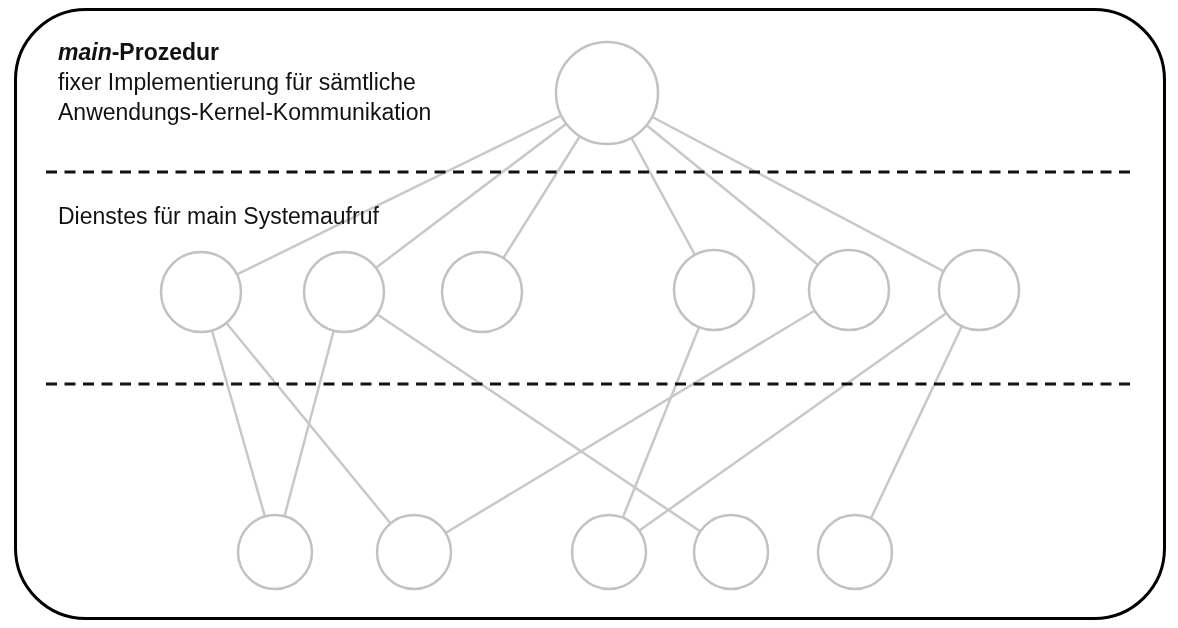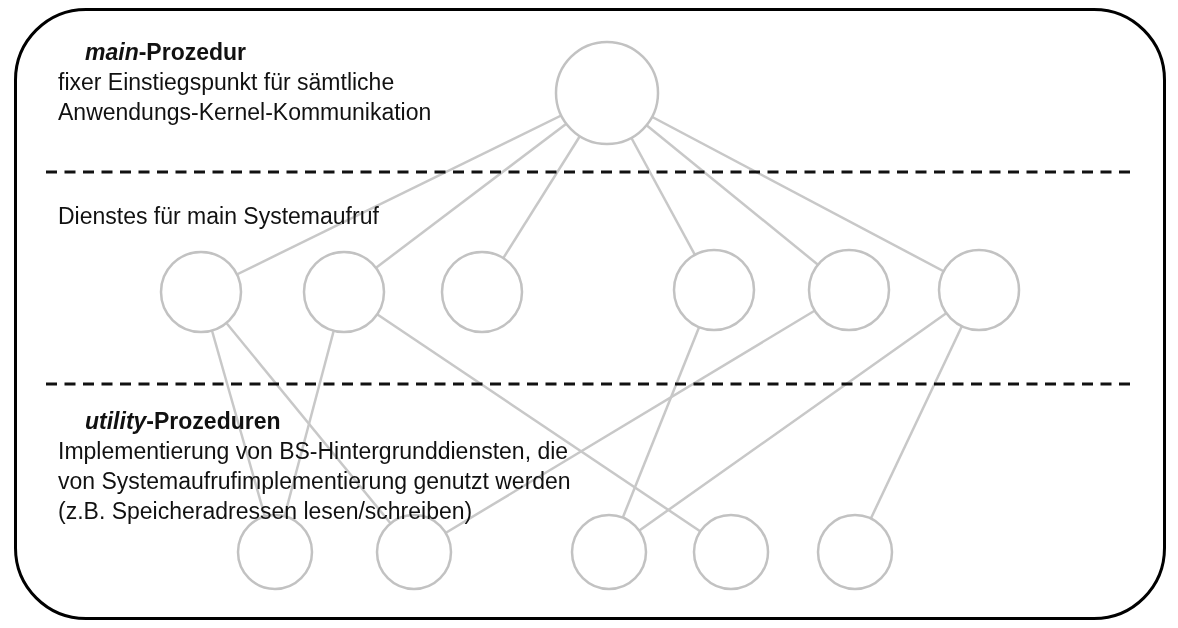--- a/index.html
+++ b/index.html
@@ -34,21 +34,20 @@
   .section-label {
     position: absolute;
     left: 58px;
     color: #111111;
     font-size: 23px;
     line-height: 30px;
     white-space: nowrap;
   }
   .section-label .title {
     font-weight: bold;
-    margin-left: 27px;
   }
   .section-label .title .em {
     font-style: italic;
   }
   #label-main    { top: 37px;  }
   #label-handler { top: 201px; }
   #label-utility { top: 406px; }
 </style>
 </head>
 <body>
@@ -89,28 +88,22 @@
         <circle cx="609" cy="552" r="37" fill="#ffffff" stroke="#c2c2c2" stroke-width="2.5"></circle>
         <circle cx="731" cy="552" r="37" fill="#ffffff" stroke="#c2c2c2" stroke-width="2.5"></circle>
         <circle cx="855" cy="552" r="37" fill="#ffffff" stroke="#c2c2c2" stroke-width="2.5"></circle>
       </g>
   </svg>
 
   <div class="outer-frame"></div>
 
   <div class="section-label" id="label-main">
     <div class="title"><span class="em">main</span><span>-Prozedur</span></div>
-    <div class="desc">fixer Einstiegspunkt für sämtliche</div>
+    <div class="desc">fixer Implementierung für sämtliche</div>
     <div class="desc">Anwendungs-Kernel-Kommunikation</div>
   </div>
 
   <div class="section-label" id="label-handler">
     <div class="desc">Dienstes für main Systemaufruf</div>
   </div>
 
-  <div class="section-label" id="label-utility">
-    <div class="title"><span class="em">utility</span><span>-Prozeduren</span></div>
-    <div class="desc">Implementierung von BS-Hintergrunddiensten, die</div>
-    <div class="desc">von Systemaufrufimplementierung genutzt werden</div>
-    <div class="desc">(z.B. Speicheradressen lesen/schreiben)</div>
-  </div>
 
 </div>
 
 </body></html>

